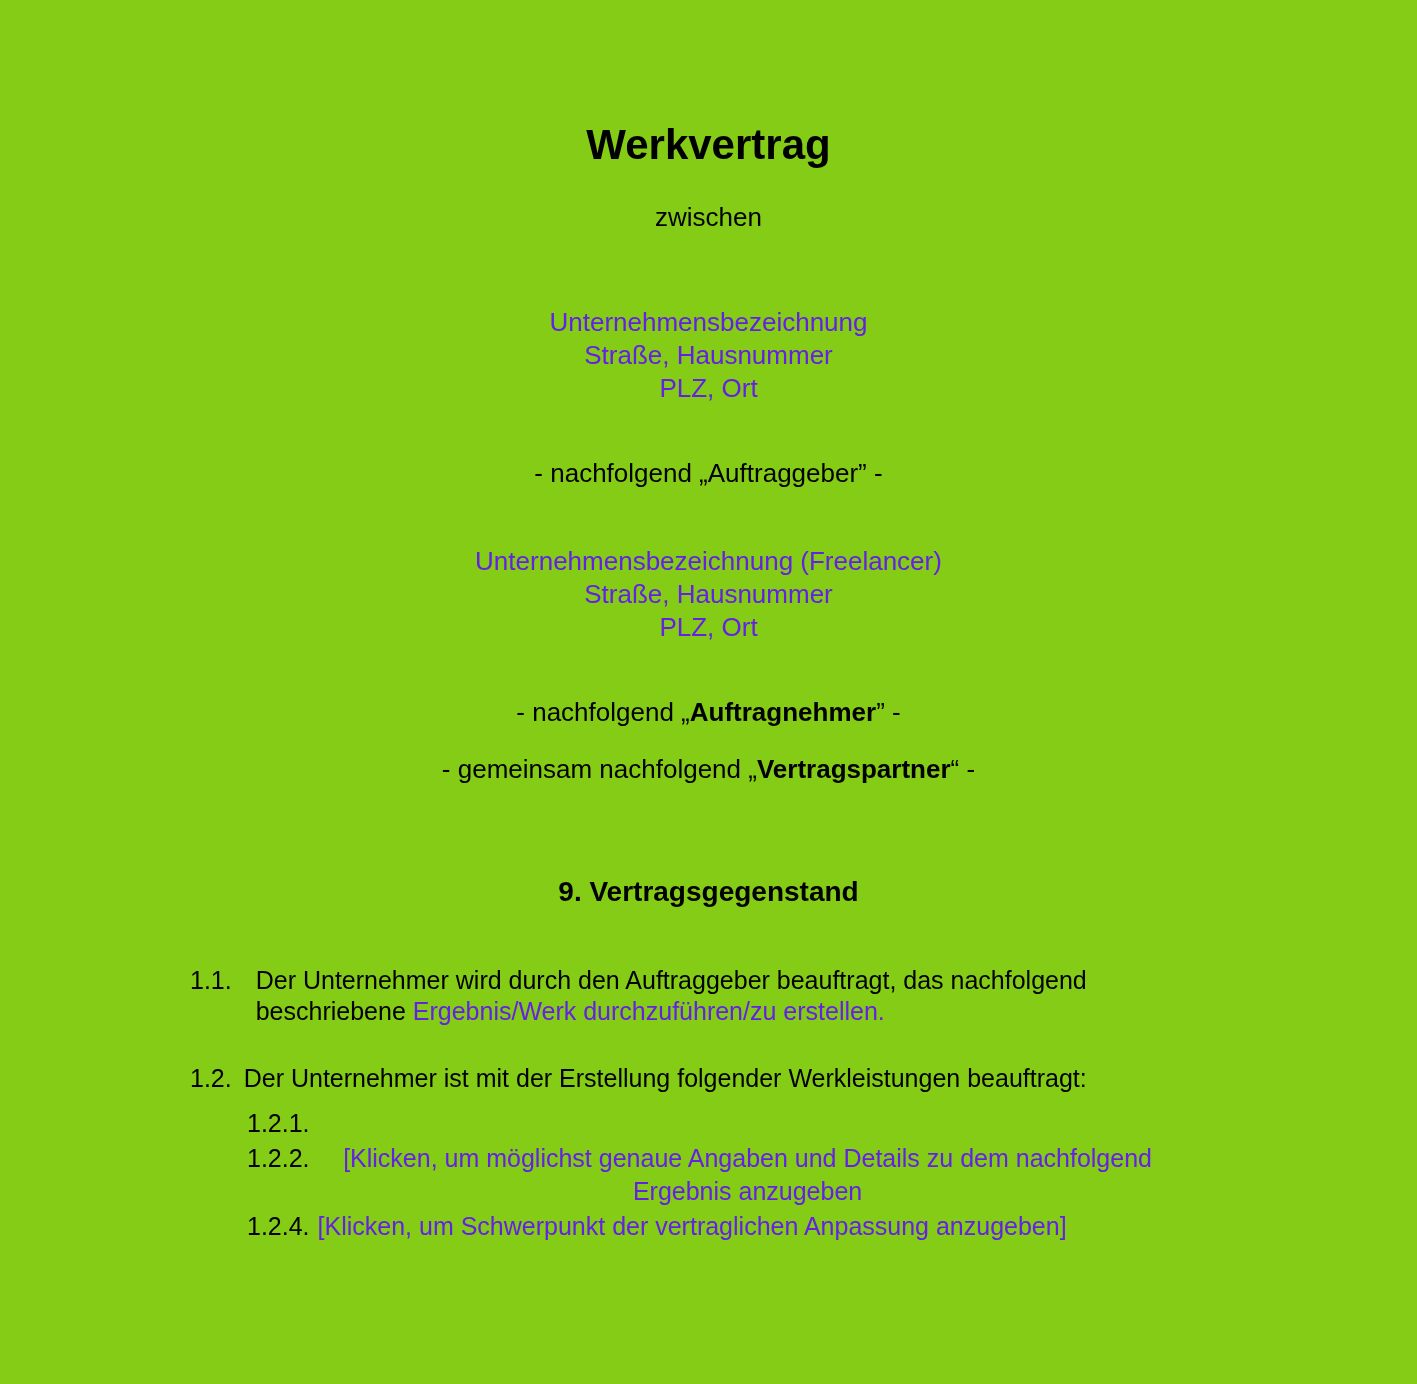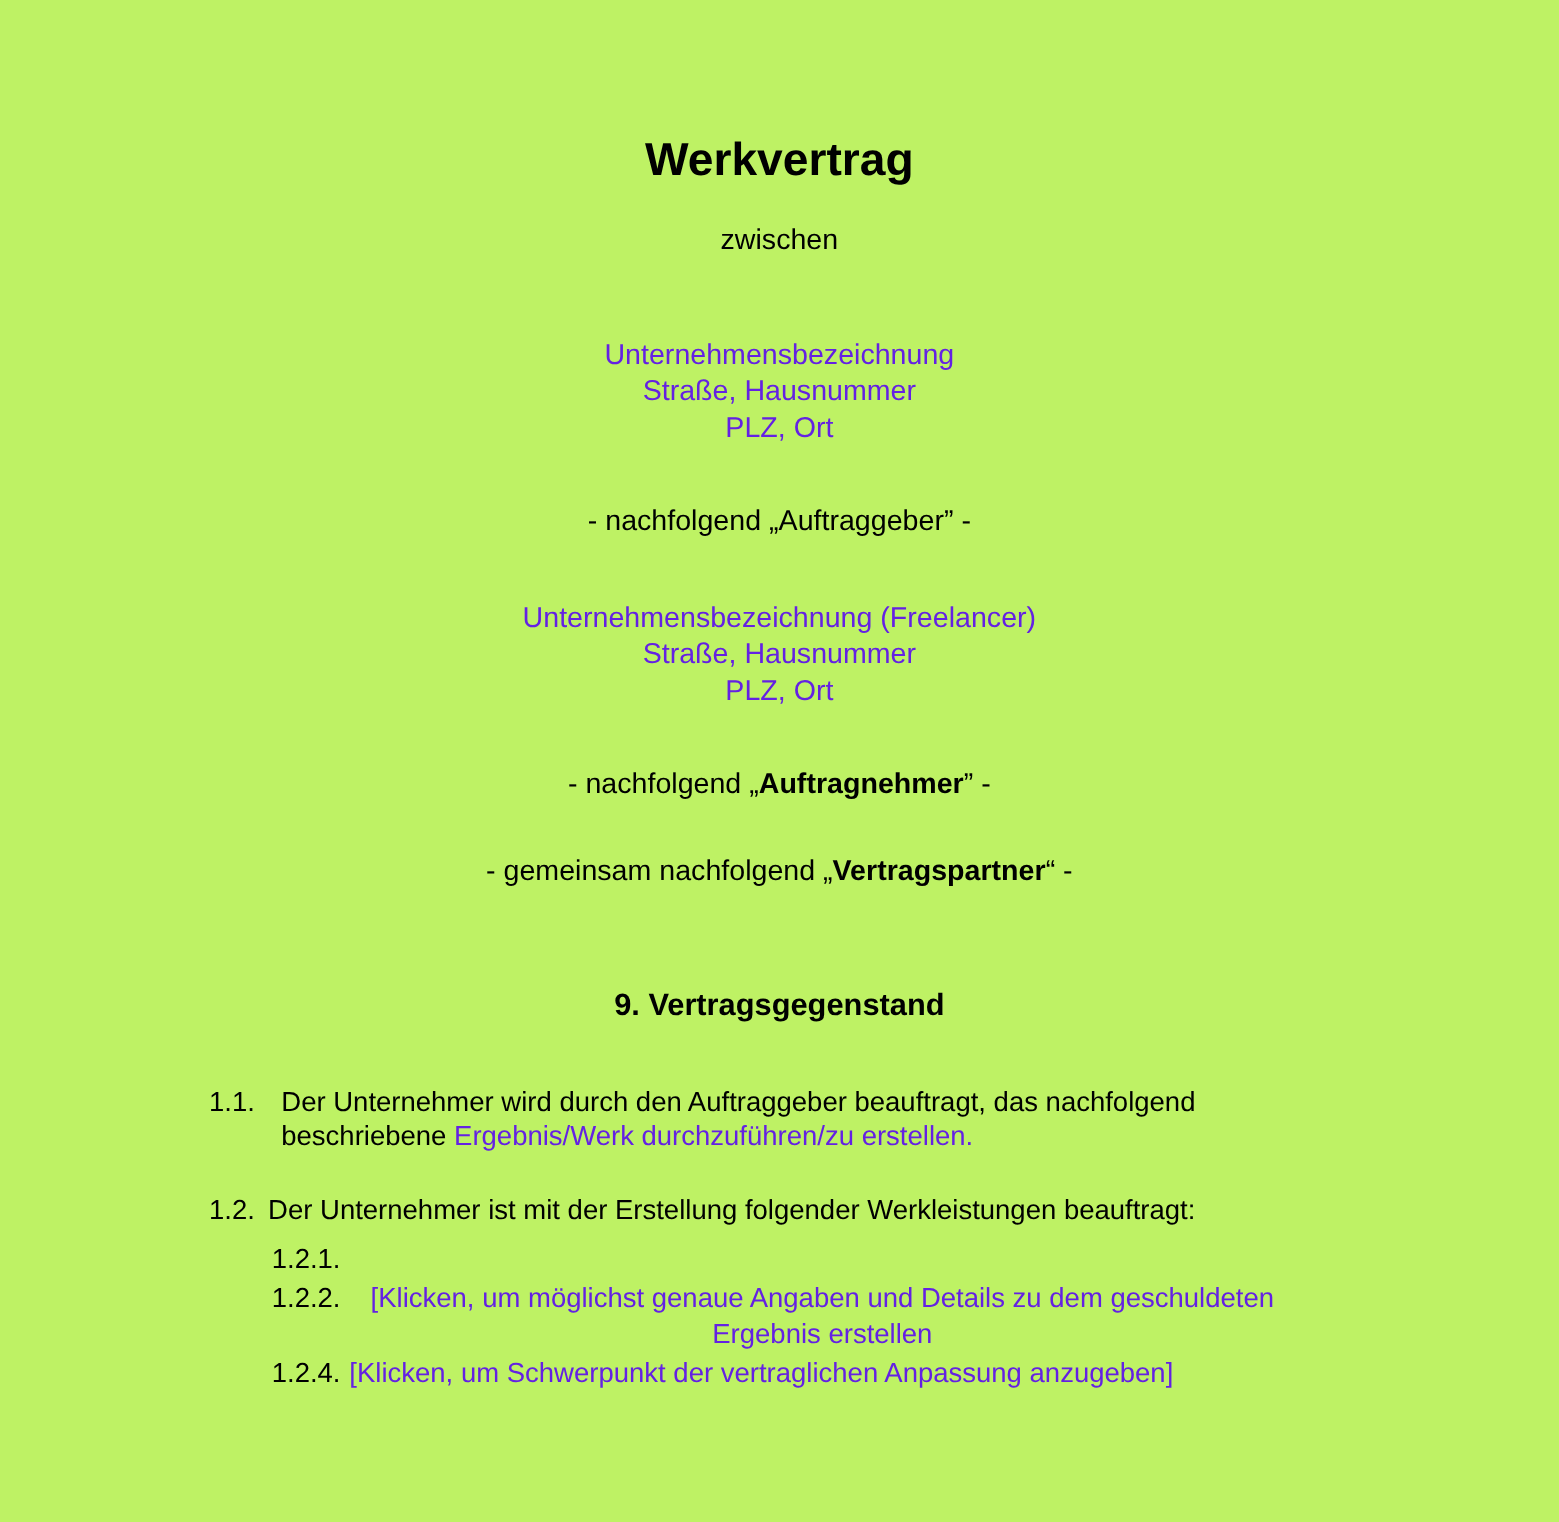--- a/index.html
+++ b/index.html
@@ -1,20 +1,20 @@
 <!DOCTYPE html>
 <html lang="de"><head>
 <meta charset="utf-8">
 <style>
   html, body { margin: 0; padding: 0; background: #ffffff; }
   .page {
     position: relative;
     width: 1417px;
     height: 1384px;
-    background: #bef264;
+    background: #84cc16;
     box-sizing: border-box;
     font-family: "Liberation Sans", "DejaVu Sans", sans-serif;
     color: #000000;
     overflow: hidden;
   }
   .doc-title {
     padding-top: 120px;
     text-align: center;
     font-size: 42px;
     font-weight: bold;
@@ -23,21 +23,21 @@
   .centered {
     text-align: center;
     font-size: 26px;
     line-height: 33px;
   }
   .between { margin-top: 31px; }
   .address-1 { margin-top: 72px; }
   .designation-1 { margin-top: 52px; }
   .address-2 { margin-top: 55px; }
   .designation-2 { margin-top: 52px; }
-  .designation-joint { margin-top: 46px; }
+  .designation-joint { margin-top: 24px; }
   .section-heading {
     margin-top: 88px;
     text-align: center;
     font-size: 28px;
     font-weight: bold;
     line-height: 36px;
   }
   .item {
     display: flex;
     align-items: flex-start;
@@ -102,21 +102,21 @@
     <span class="num">1.2.</span>
     <span class="text">Der Unternehmer ist mit der Erstellung folgender Werkleistungen beauftragt:</span>
   </div>
 
   <div class="sublist">
     <div class="subitem">
       <span class="num">1.2.1.</span>
     </div>
     <div class="subitem">
       <span class="num">1.2.2.</span>
-      <span class="text accent placeholder">[Klicken, um möglichst genaue Angaben und Details zu dem geschuldeten Ergebnis erstellen</span>
+      <span class="text accent placeholder">[Klicken, um möglichst genaue Angaben und Details zu dem nachfolgend Ergebnis anzugeben</span>
     </div>
     <div class="subitem">
       <span class="num">1.2.4.</span>
       <span class="text accent placeholder">[Klicken, um Schwerpunkt der vertraglichen Anpassung anzugeben]</span>
     </div>
   </div>
 
 </div>
 
 </body></html>

